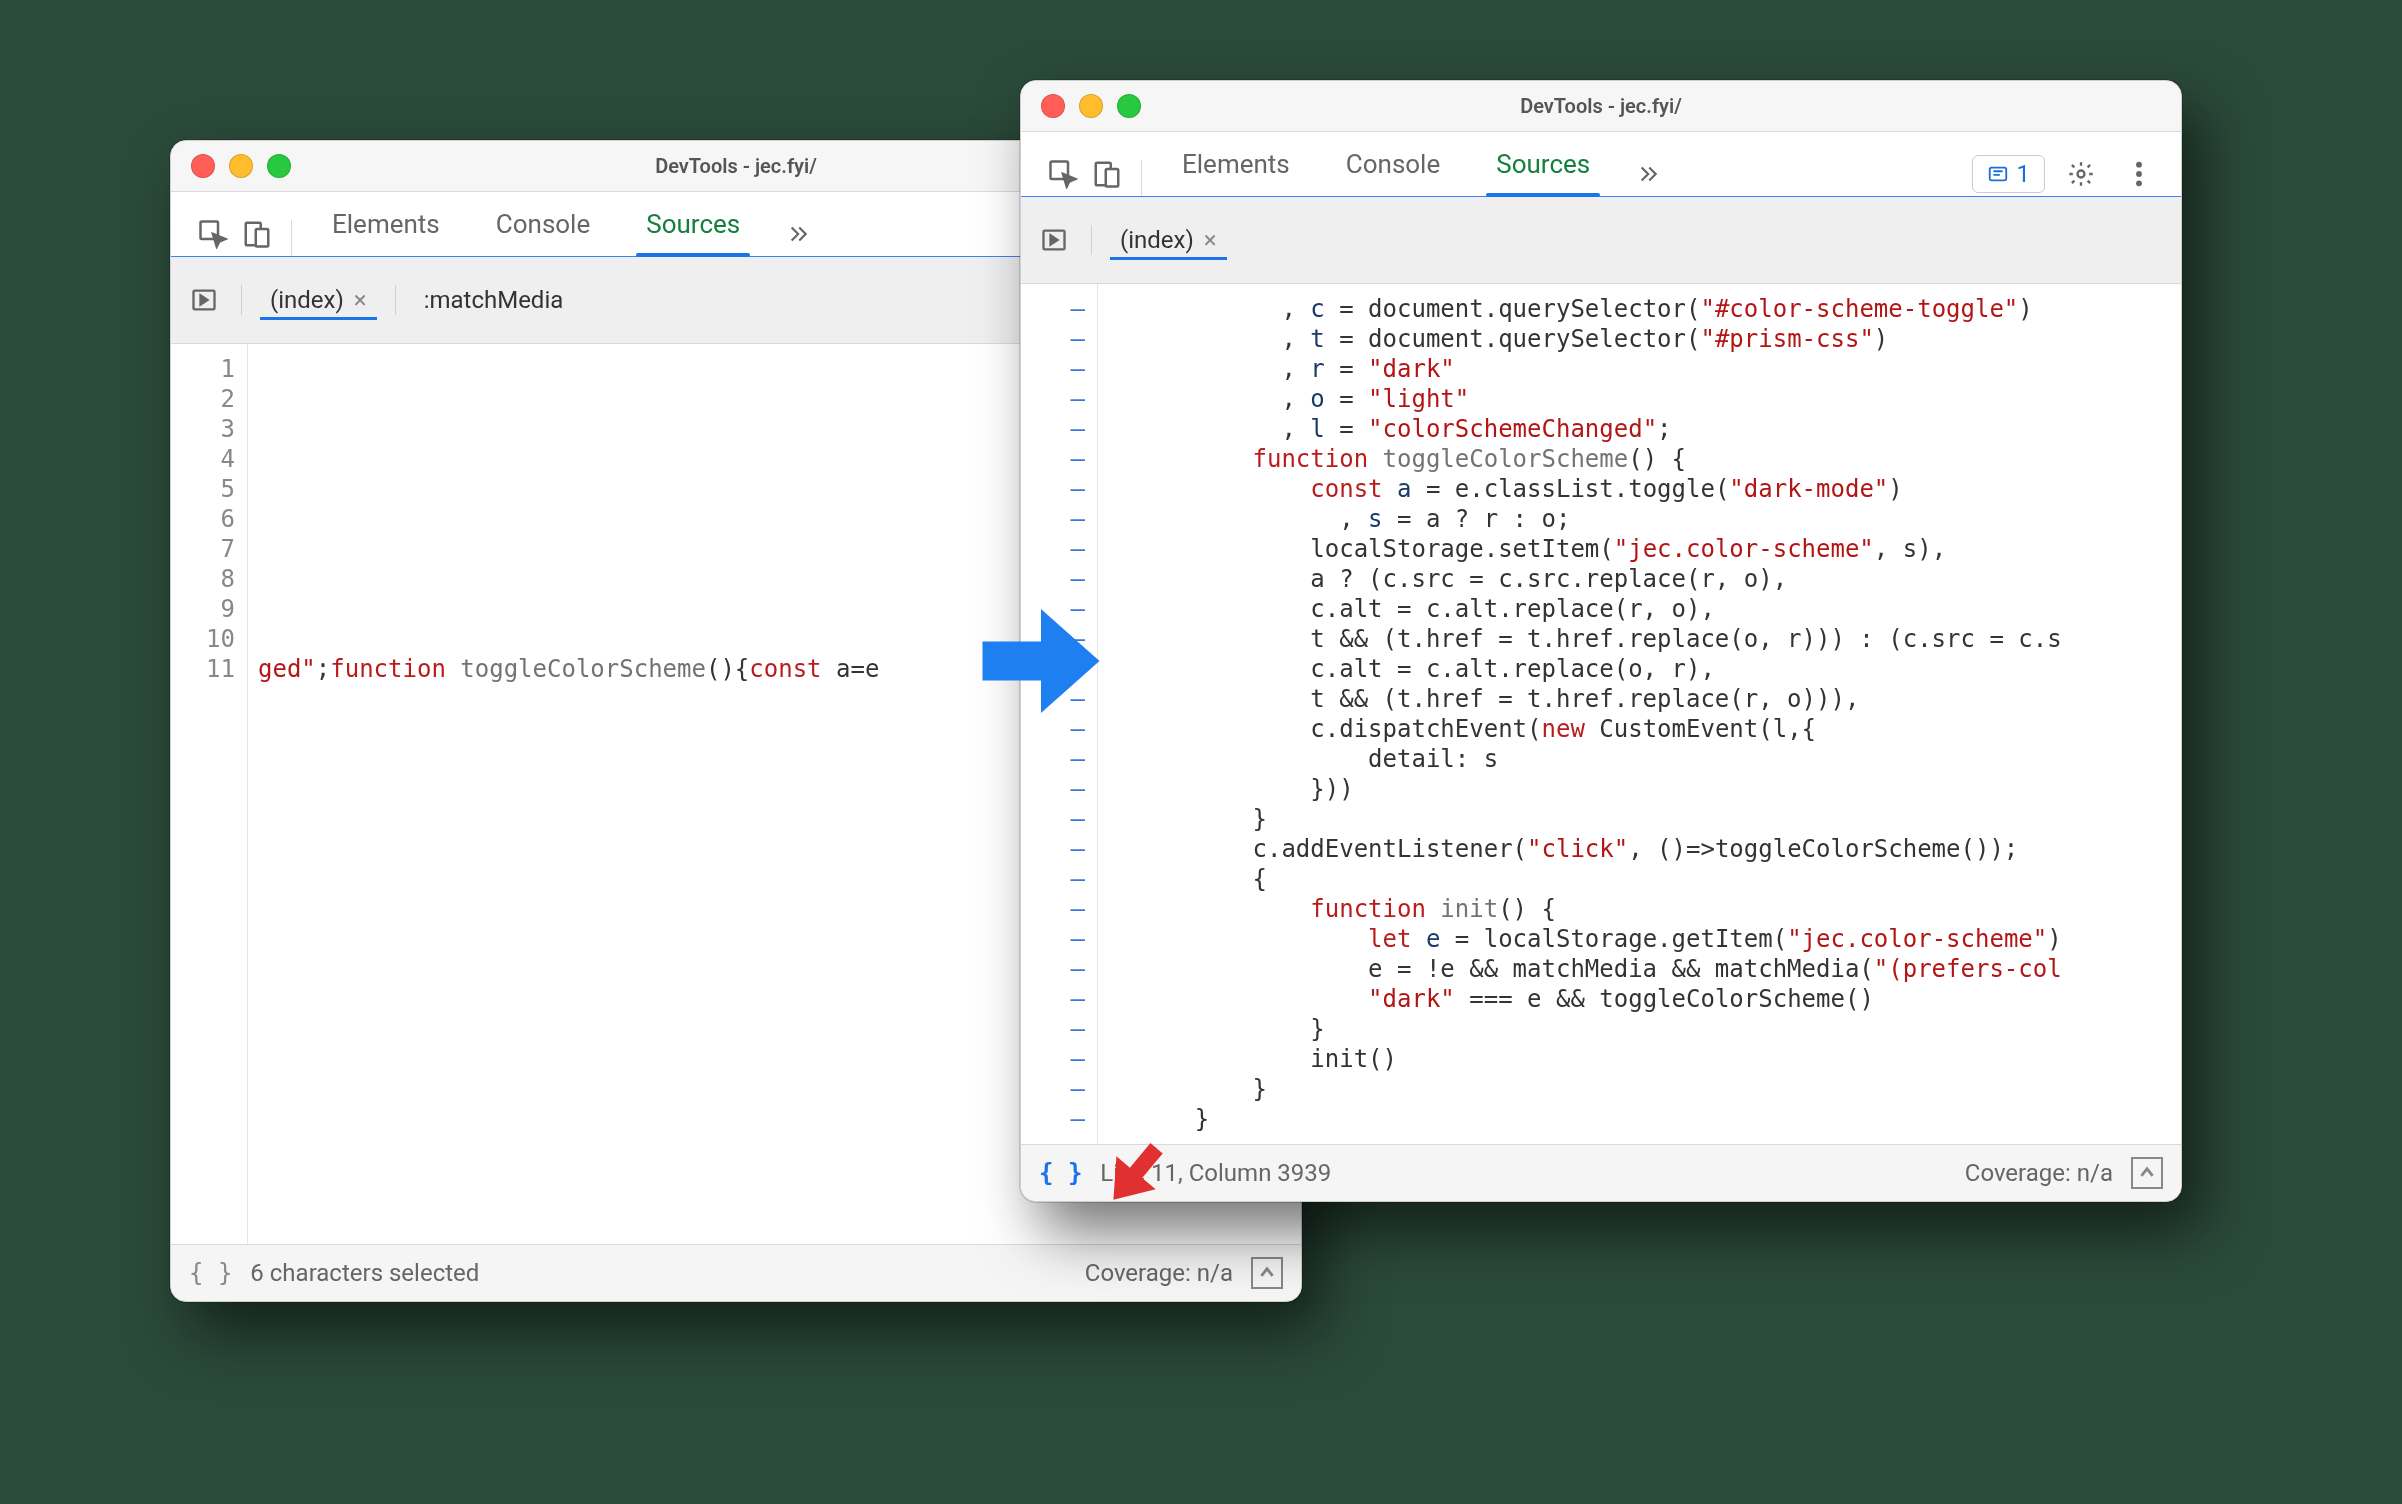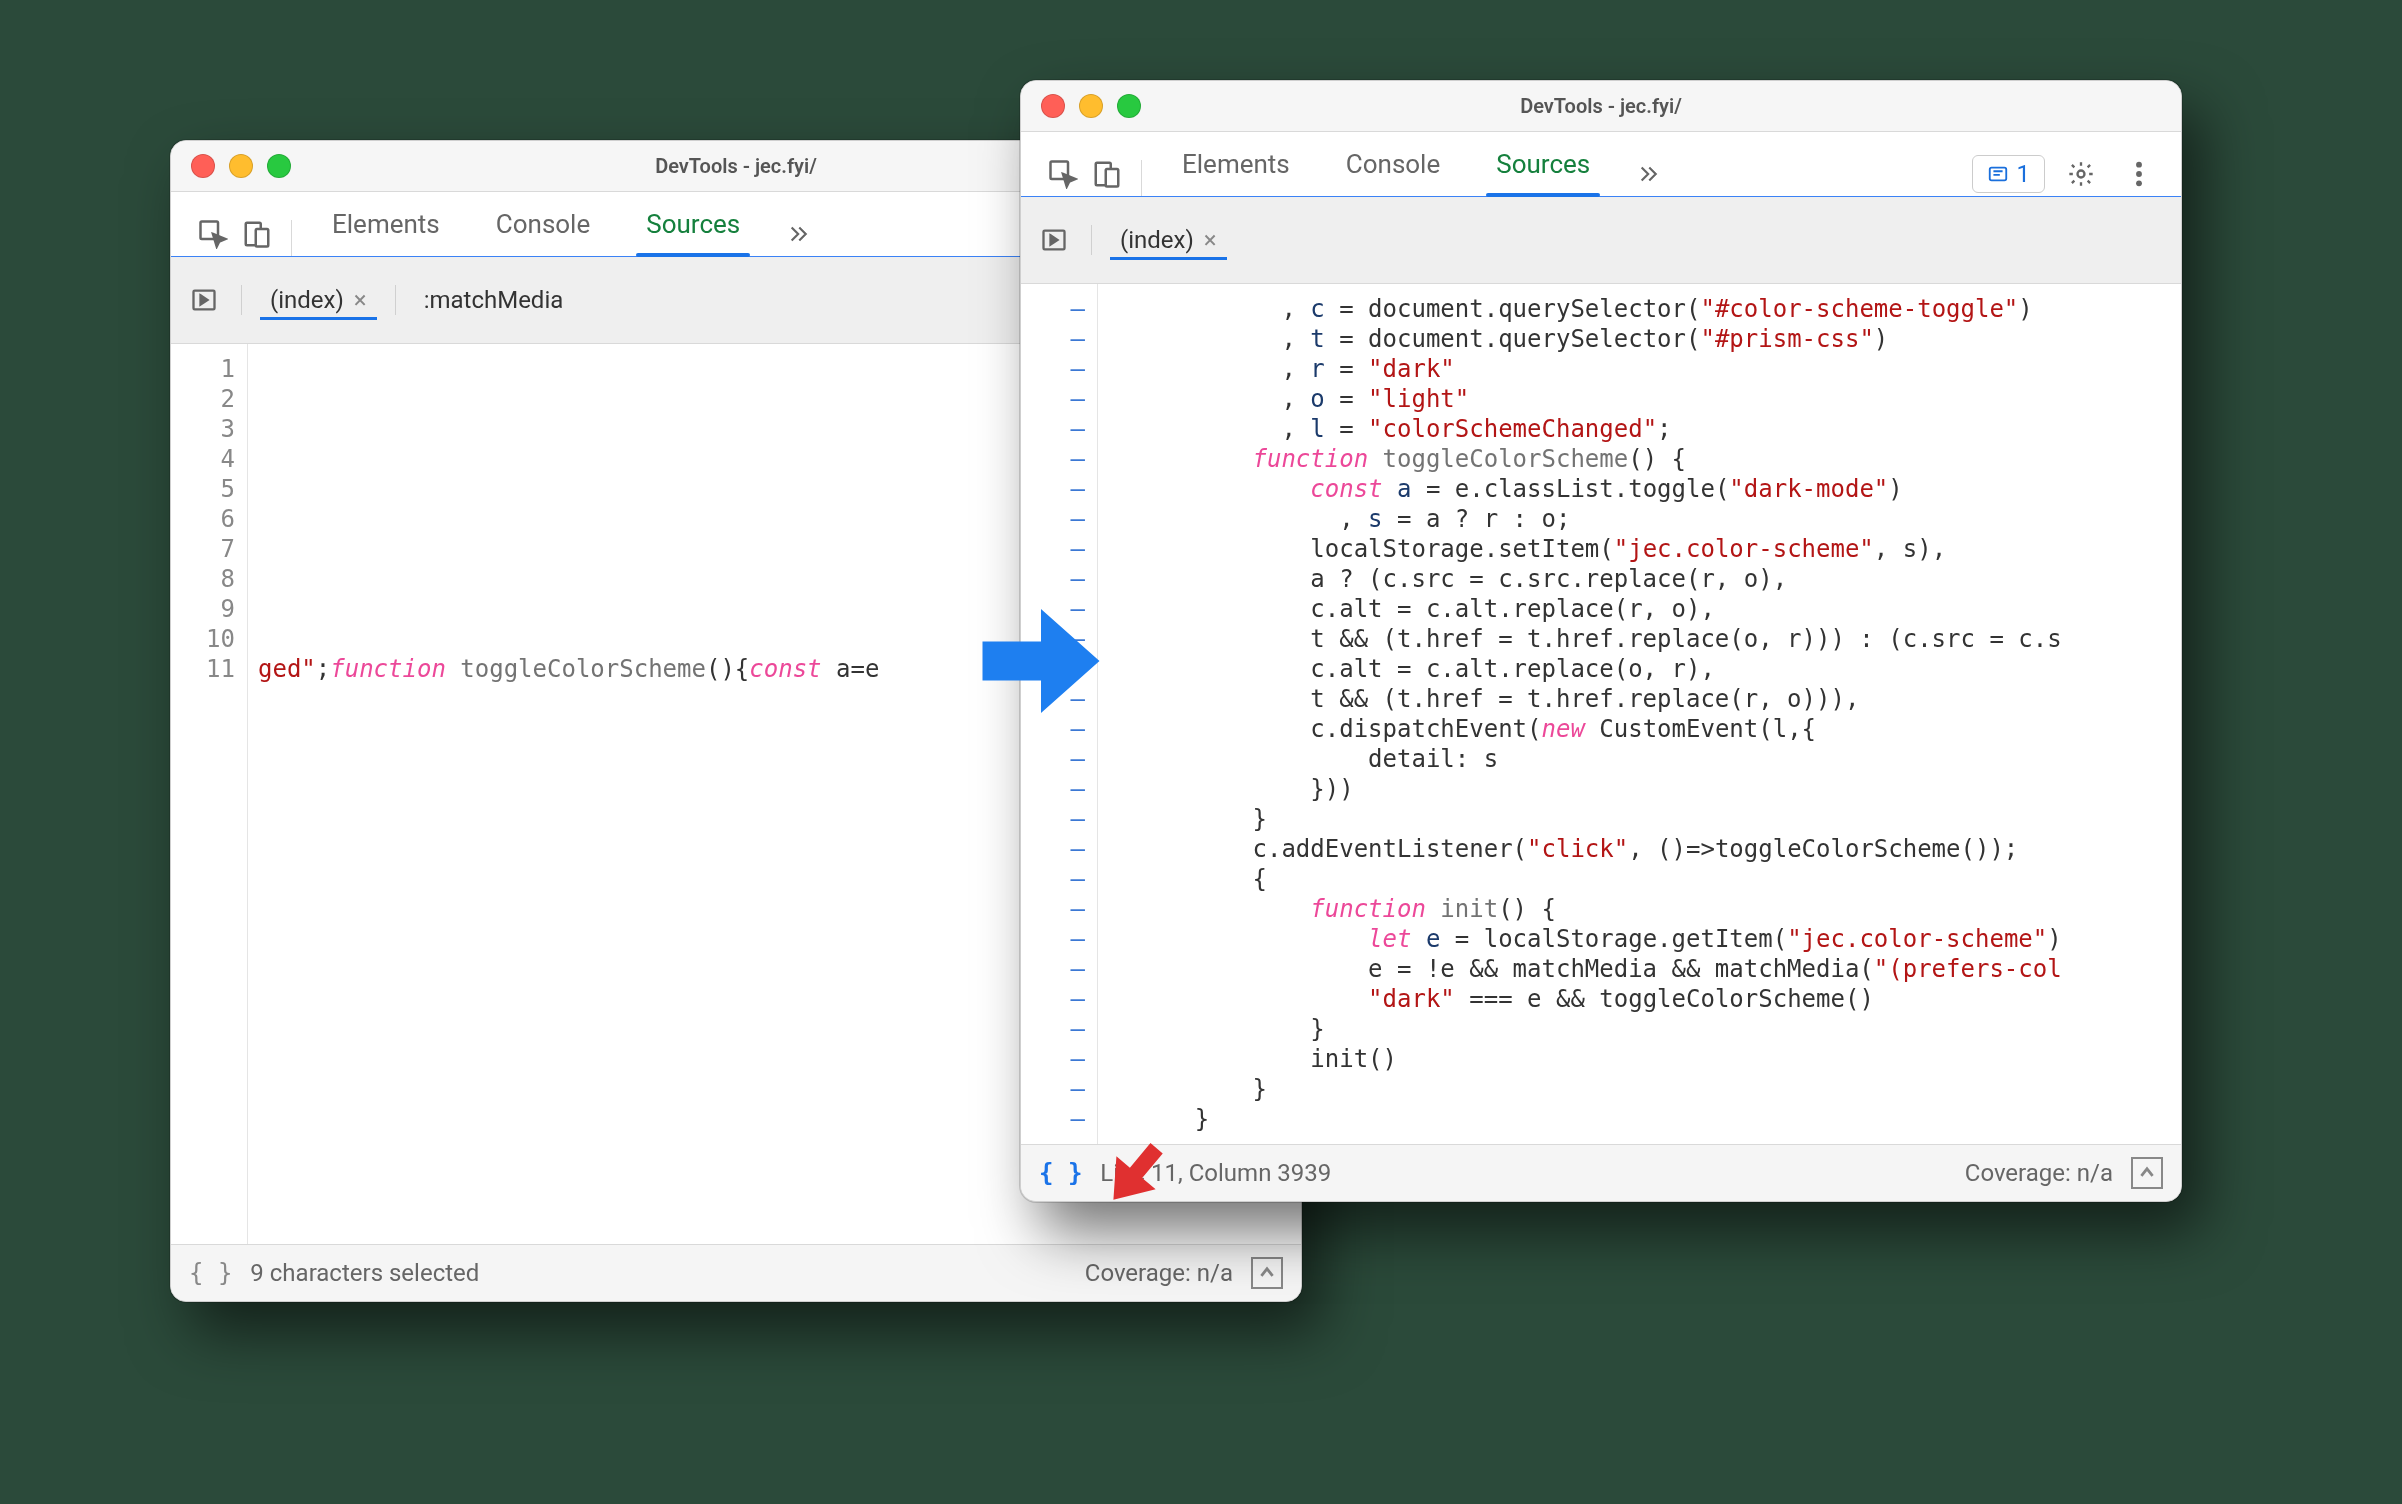--- a/index.html
+++ b/index.html
@@ -42,21 +42,21 @@
   .filebar .close-x{margin-left:10px;color:#888;cursor:pointer;font-size:24px;}
   .filebar .vsep2{width:1px;height:30px;background:#d0d0d0;margin:0 8px;}
 
   
   .editor{flex:1;display:flex;overflow:hidden;background:#fff;}
   .gutter{width:64px;background:#fff;color:#888;font-family:Menlo,Consolas,monospace;font-size:24px;text-align:right;padding:10px 12px 10px 0;border-right:1px solid #e5e5e5;}
   .gutter div{height:30px;line-height:30px;}
   .gutter .dash{color:#3b78d4;text-align:right;}
   .code{flex:1;padding:10px 0 10px 10px;font-family:Menlo,Consolas,monospace;font-size:24px;color:#333;white-space:pre;overflow:hidden;}
   .code div{height:30px;line-height:30px;}
-  .kw{color:#ec4899;font-style:italic;} 
+  .kw{color:#b91c1c;} 
   .fn{color:#737373;} 
   .id{color:#1b3a6b;} 
   .str{color:#b31515;}
   .punct{color:#333;}
 
   
   .statusbar{height:56px;display:flex;align-items:center;padding:0 18px;border-top:1px solid #d9d9d9;background:#f5f5f5;font-size:24px;color:#666;gap:18px;}
   .statusbar .pretty{cursor:pointer;display:flex;align-items:center;}
   .statusbar .coverage{margin-left:auto;display:flex;align-items:center;gap:18px;}
   .collapse-icon{width:28px;height:28px;border:2px solid #888;display:flex;align-items:center;justify-content:center;cursor:pointer;}
@@ -139,21 +139,21 @@
           <div>8</div>
           <div>9</div>
           <div>10</div>
           <div>11</div>
         </div>
     <div class="code" id="codeLeft"><div></div><div></div><div></div><div></div><div></div><div></div><div></div><div></div><div></div><div></div><div><span class="str">ged"</span><span class="punct">;</span><span class="kw">function</span> <span class="fn">toggleColorScheme</span><span class="punct">(){</span><span class="kw">const</span> a=e</div></div>
   </div>
 
   <div class="statusbar">
     <div class="pretty" style="font-family:Menlo,monospace;color:#888;">{ }</div>
-    <div>9 characters selected</div>
+    <div>6 characters selected</div>
     <div class="coverage">
       <span>Coverage: n/a</span>
       <div class="collapse-icon">
         <svg width="14" height="14" viewBox="0 0 10 10">
               <path d="M1 7 L5 2 L9 7" fill="none" stroke="#888" stroke-width="2"></path>
             </svg>
       </div>
     </div>
   </div>
 </div>

